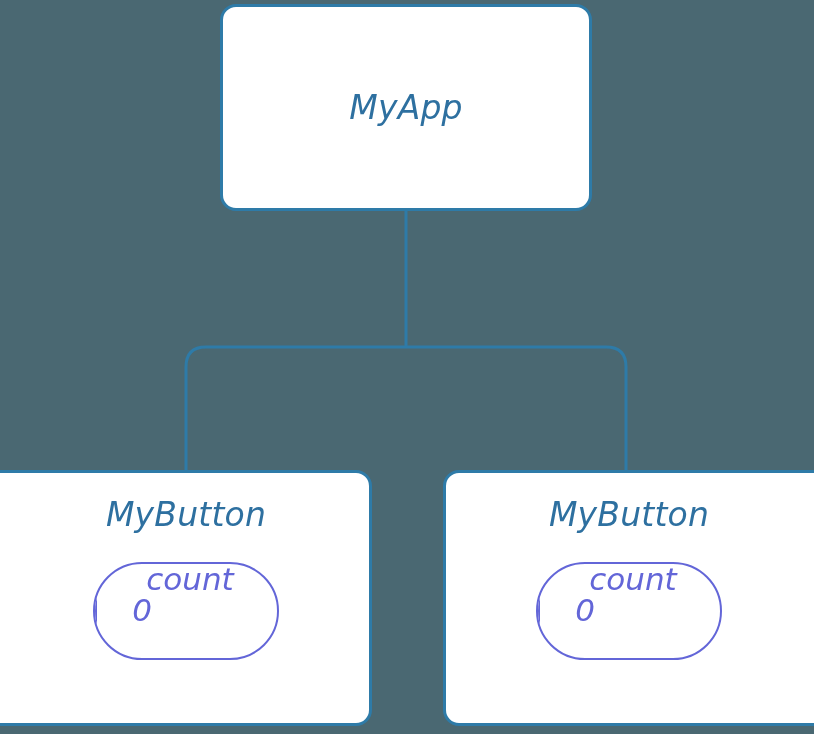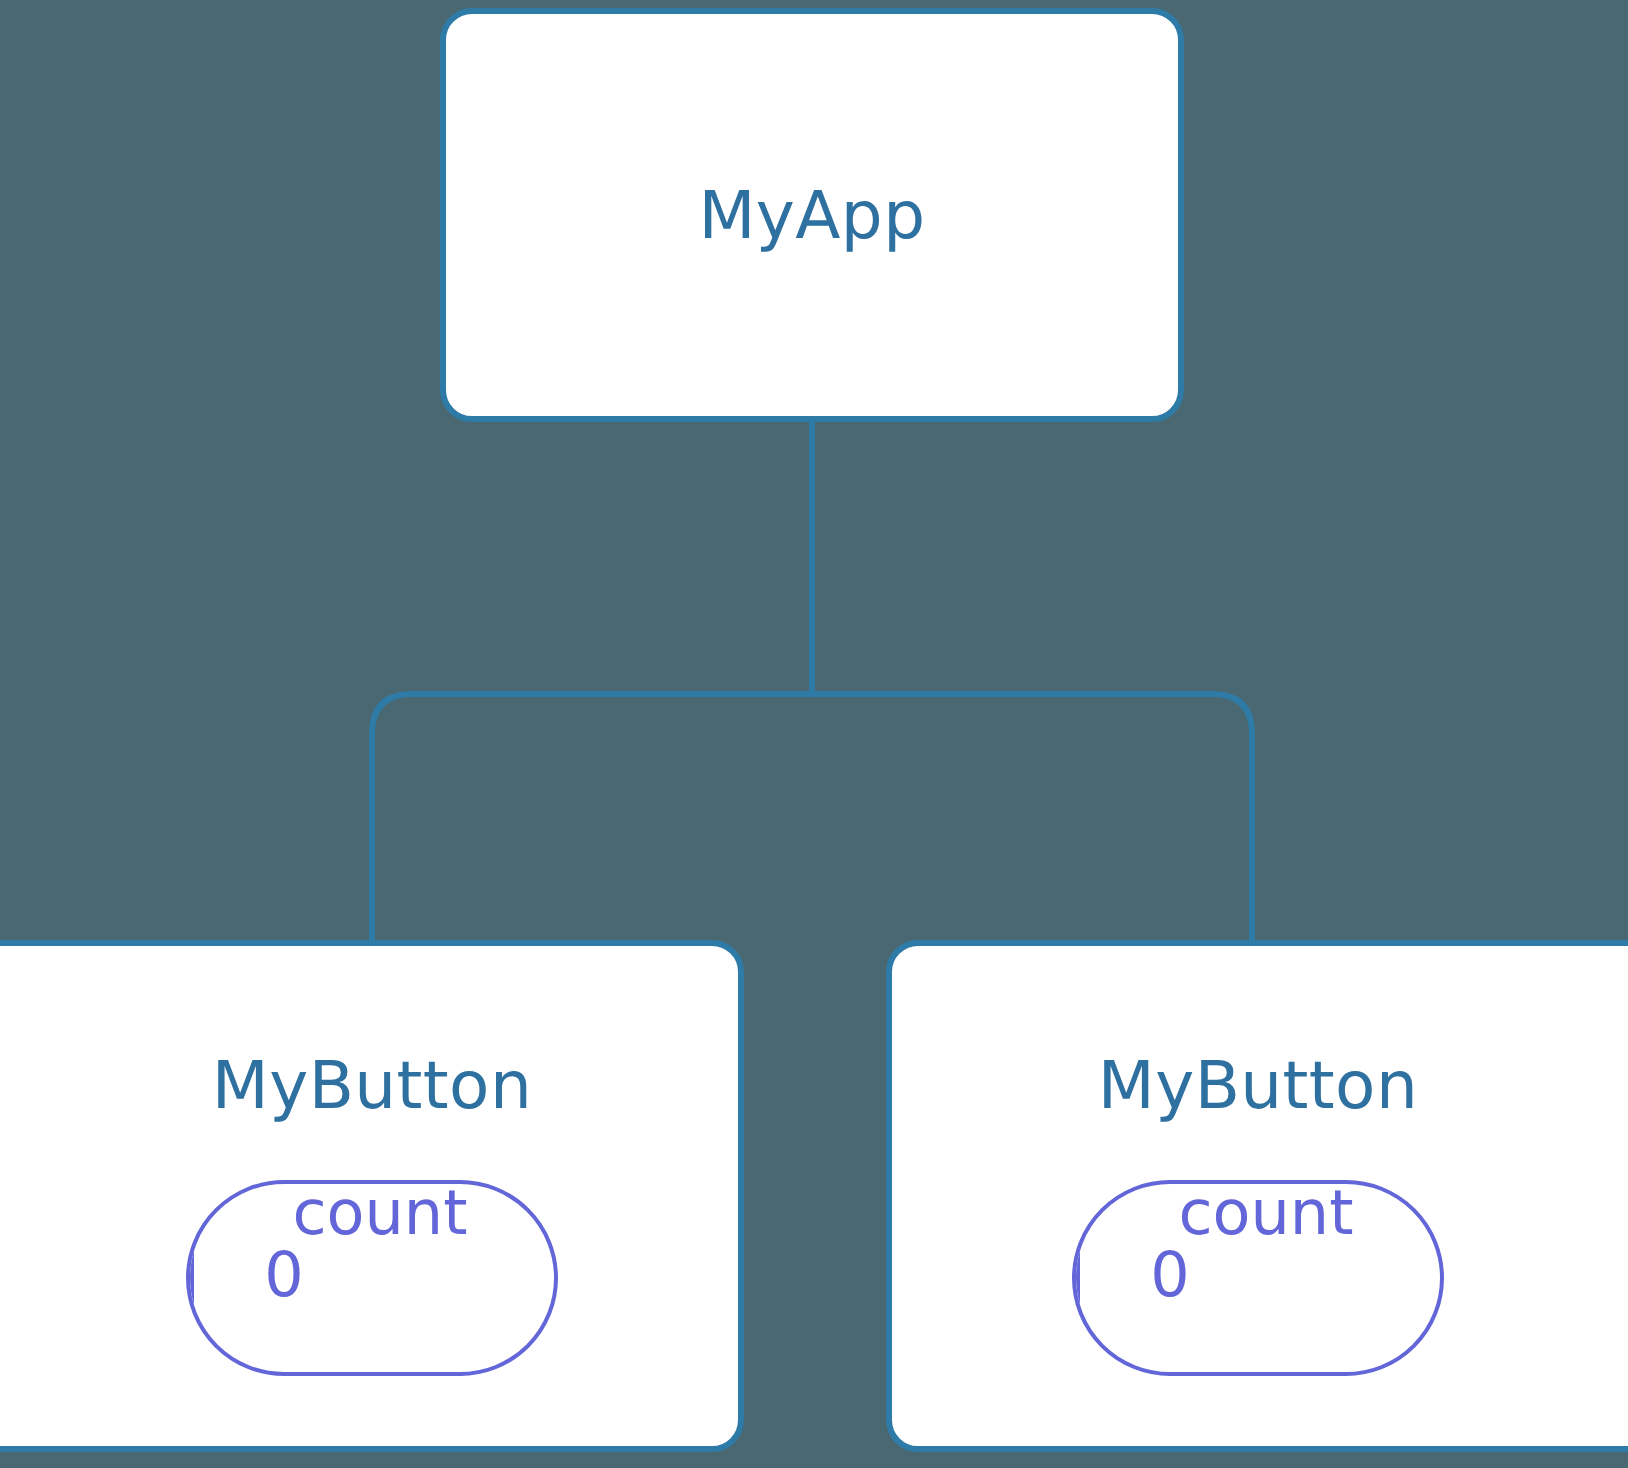--- a/index.html
+++ b/index.html
@@ -12,20 +12,21 @@
     background: #4a6872;
     font-family: "DejaVu Sans", "Liberation Sans", sans-serif;
     overflow: hidden;
     position: relative;
   }
   #stage {
     position: absolute;
     inset: 0;
     width: 814px;
     height: 734px;
+    font-style: italic;
   }
   #connectors {
     position: absolute;
     left: 0;
     top: 0;
     width: 814px;
     height: 734px;
     pointer-events: none;
   }
 
@@ -66,21 +67,21 @@
   .node-title {
     color: #2e70a0;
     font-size: 33px;
     font-weight: 400;
     letter-spacing: 0.2px;
     line-height: 1;
     white-space: nowrap;
   }
   .node-child-left .node-title,
   .node-child-right .node-title {
-    margin-top: 53px;
+    margin-top: 25px;
   }
 
   
   .state-pill {
     margin-top: 31px;
     height: 98px;
     display: flex;
     align-items: stretch;
     border: 2px solid #6366d8;
     border-radius: 49px;

